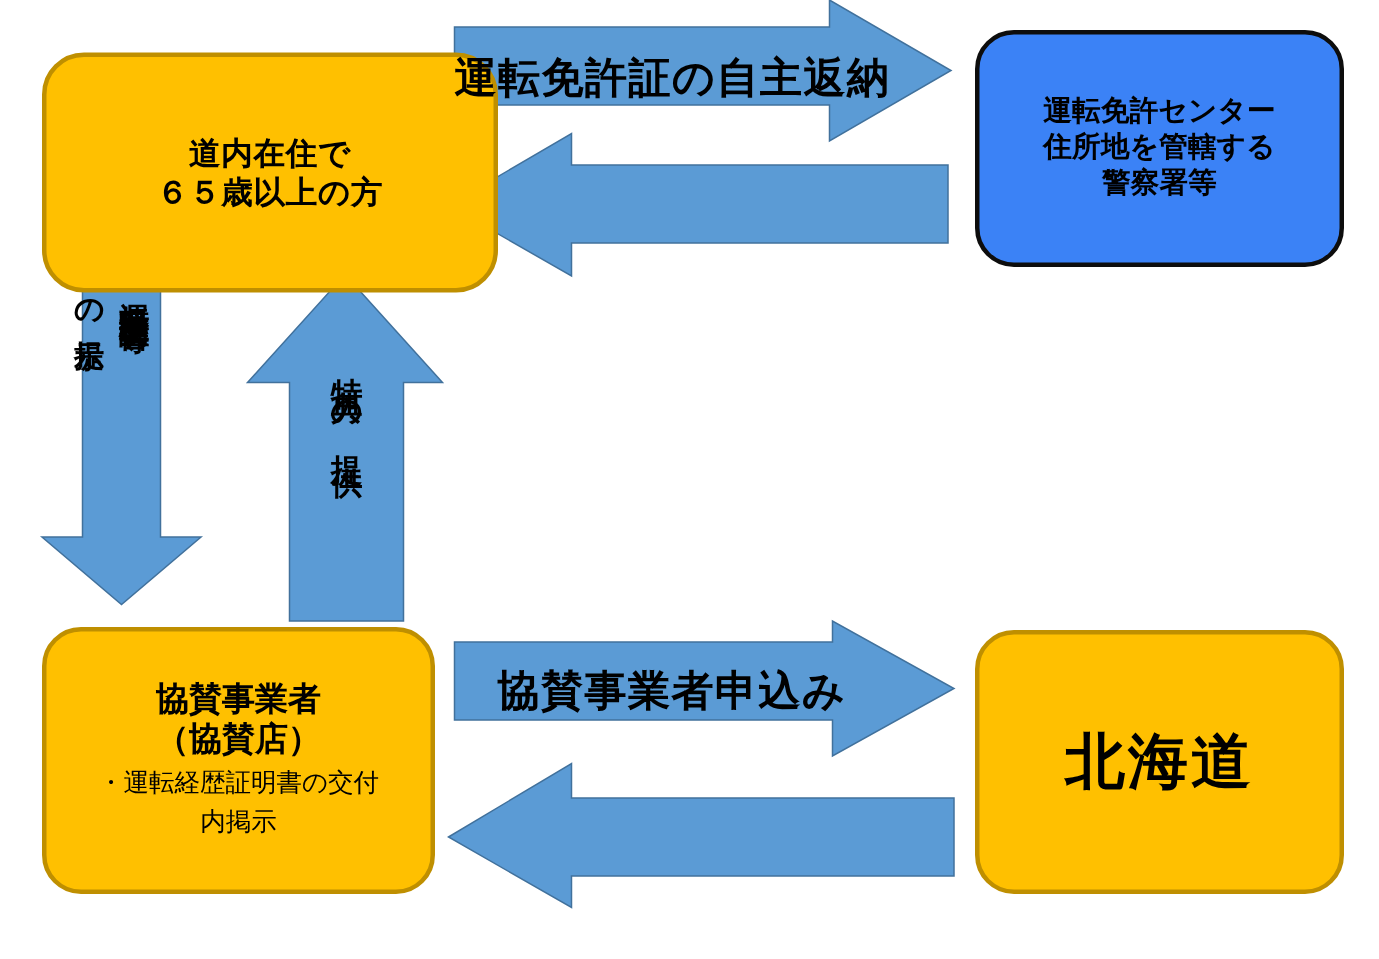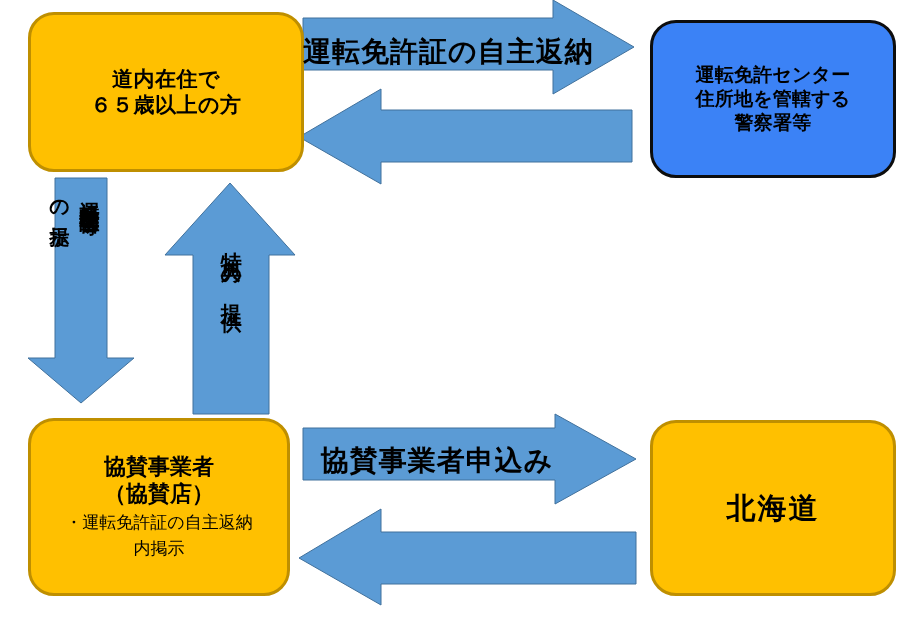--- a/index.html
+++ b/index.html
@@ -45,32 +45,32 @@
     font-weight: bold;
     line-height: 1.25;
     white-space: pre-line;
   }
   .box-sub {
     font-weight: normal;
     line-height: 1.55;
     white-space: pre-line;
   }
 
-  #box-resident   { left: 28px;  top: 12px;  width: 276px; height: 160px; }
+  #box-resident   { left: 28px;  top: 35px;  width: 304px; height: 160px; border-radius: 28px; }
   #box-resident .box-title { font-size: 21px; letter-spacing: 0.5px; }
 
   #box-license-center { left: 650px; top: 20px; width: 246px; height: 158px; }
   #box-license-center .box-title { font-size: 19px; letter-spacing: 0.2px; }
 
   #box-sponsor    { left: 28px;  top: 418px; width: 262px; height: 178px; }
   #box-sponsor .box-title { font-size: 22px; margin-bottom: 1px; }
   #box-sponsor .box-sub { font-size: 17px; padding: 0 12px; }
 
   #box-hokkaido   { left: 650px; top: 420px; width: 246px; height: 176px; }
-  #box-hokkaido .box-title { font-size: 29px; letter-spacing: 2px; }
+  #box-hokkaido .box-title { font-size: 40px; letter-spacing: 2px; }
 
   
   .arrow-wrap {
     position: absolute;
     z-index: 1;
   }
   .arrow-wrap svg { display: block; overflow: visible; }
   .arrow-shape {
     fill: #5B9BD5;
     stroke: #41719C;
@@ -137,21 +137,21 @@
       <polygon class="arrow-shape" points="68,0 133,72 107,72 107,231 31,231 31,72 3,72"></polygon>
     </svg>
   </div>
   <div class="arrow-label v-wide" style="left:219px; top:235px;">特典の提供</div>
 
   <div class="arrow-wrap" id="arrow-application" style="left:303px; top:414px; width:334px; height:92px;">
     <svg width="334" height="92" viewBox="0 0 334 92" xmlns="http://www.w3.org/2000/svg">
       <polygon class="arrow-shape" points="0,14 252,14 252,0 333,45 252,90 252,66 0,66"></polygon>
     </svg>
   </div>
-  <div class="arrow-label h" style="left:292px; top:442px; width:290px;">協賛事業者申込み</div>
+  <div class="arrow-label h" style="left:303px; top:442px; width:290px;">協賛事業者申込み</div>
 
   <div class="arrow-wrap" id="arrow-recruit" style="left:299px; top:508px; width:338px; height:99px;">
     <svg width="338" height="99" viewBox="0 0 338 99" xmlns="http://www.w3.org/2000/svg">
       <polygon class="arrow-shape" points="0,50 82,1 82,24 337,24 337,76 82,76 82,97"></polygon>
     </svg>
   </div>
 
   <div class="box box-orange" id="box-resident">
     <div class="box-title">道内在住で
 ６５歳以上の方</div>
@@ -159,21 +159,21 @@
 
   <div class="box box-white" id="box-license-center">
     <div class="box-title">運転免許センター
 住所地を管轄する
 警察署等</div>
   </div>
 
   <div class="box box-orange" id="box-sponsor">
     <div class="box-title">協賛事業者
 （協賛店）</div>
-    <div class="box-sub">・運転免許証の自主返納
+    <div class="box-sub">・運転経歴証明書の交付
 内掲示</div>
   </div>
 
   <div class="box box-orange" id="box-hokkaido">
     <div class="box-title">北海道</div>
   </div>
 
 </div>
 
 </body></html>

